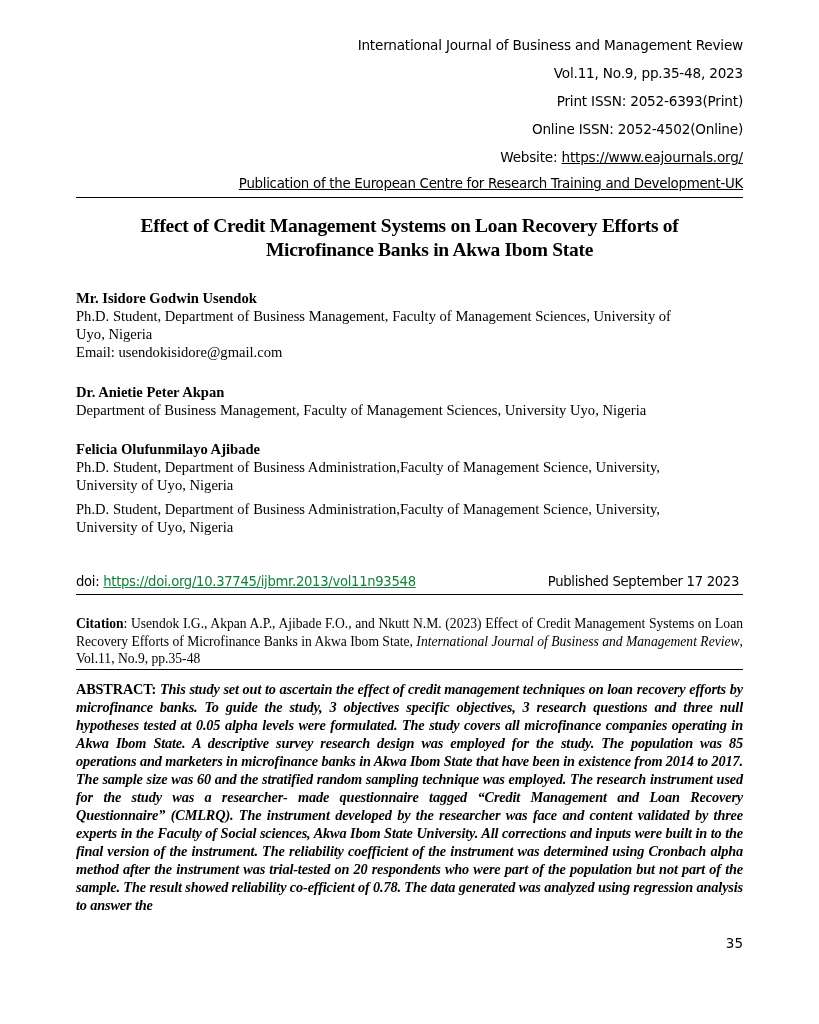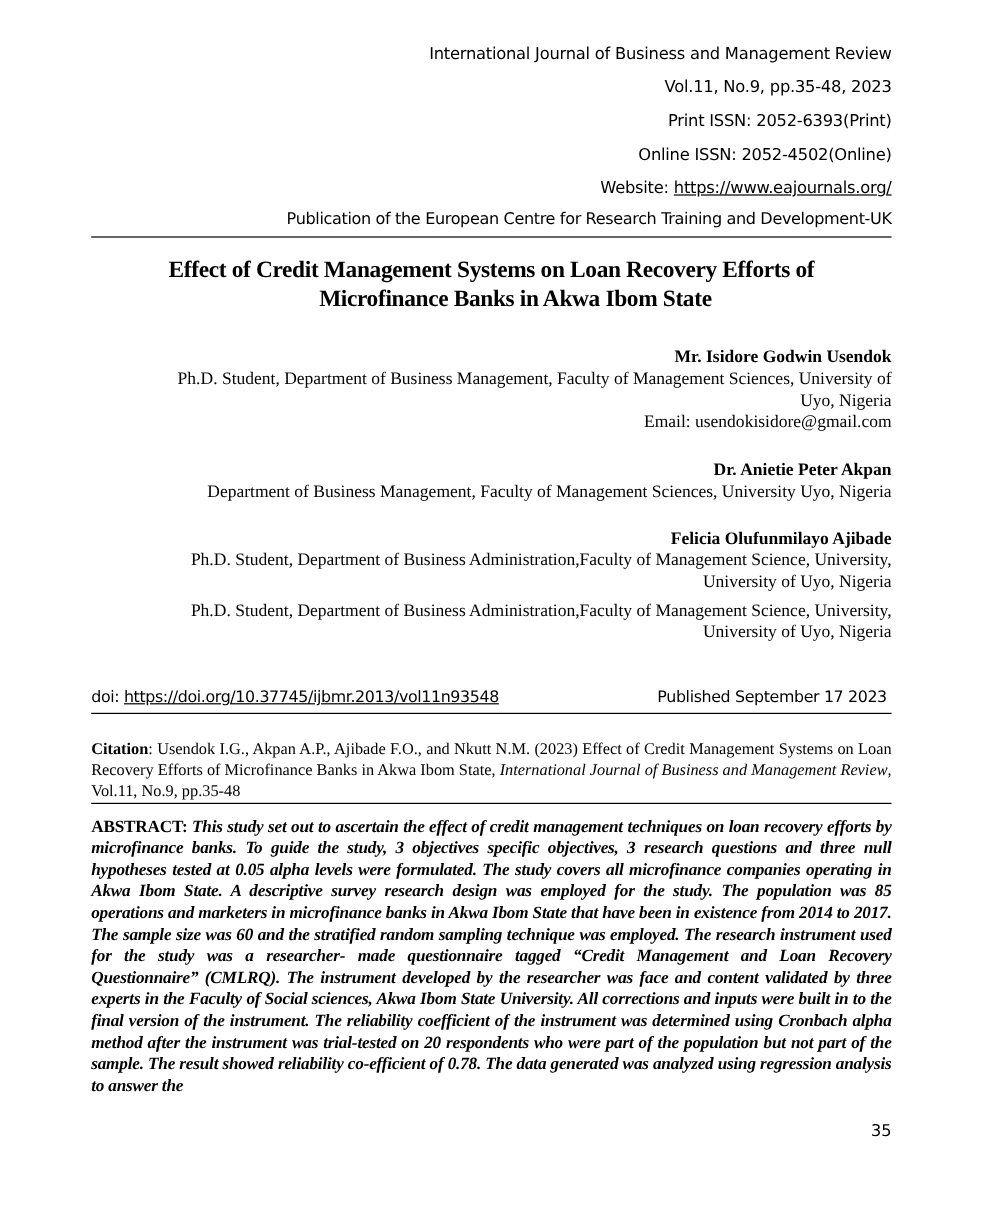--- a/index.html
+++ b/index.html
@@ -1,28 +1,28 @@
 <!DOCTYPE html>
 <html><head>
 <meta charset="utf-8">
 <style>
   html, body { margin: 0; padding: 0; background: #ffffff; }
   body { width: 819px; height: 1024px; position: relative; overflow: hidden; color: #000; }
   .hdr { position: absolute; right: 76px; text-align: right; font-family: "DejaVu Sans", sans-serif; font-size: 13.6px; letter-spacing: -0.2px; white-space: nowrap; }
   .hdr a { color: #000000; text-decoration: underline; }
   .publine { position: absolute; left: 76px; right: 76px; top: 176px; height: 21px; border-bottom: 1.5px solid #000; text-align: right; font-family: "DejaVu Sans", sans-serif; font-size: 13.4px; letter-spacing: -0.3px; white-space: nowrap; }
-  .publine span { }
+  .publine span { text-decoration: underline; }
   .title { position: absolute; left: 76px; right: 76px; top: 214px; text-align: center; font-family: "Liberation Serif", serif; font-weight: bold; font-size: 19.5px; line-height: 24px; letter-spacing: -0.3px; }
   .title .t1 { display:block; }
   .title .t2 { display:block; padding-left: 40px; }
-  .author { position: absolute; left: 76px; right: 76px; text-align: right; font-family: "Liberation Serif", serif; font-size: 14.6px; line-height: 18px; }
+  .author { position: absolute; left: 76px; right: 76px; text-align: left; font-family: "Liberation Serif", serif; font-size: 14.6px; line-height: 18px; }
   .author .name { font-weight: bold; display:block; }
   .author .aff { display:block; }
   .doi { position: absolute; left: 76px; right: 76px; top: 574px; height: 20px; border-bottom: 1.5px solid #000; font-family: "DejaVu Sans", sans-serif; font-size: 13.2px; letter-spacing: -0.3px; white-space: nowrap; }
-  .doi a { color: #000000; text-decoration: underline; }
+  .doi a { color: #15803d; text-decoration: underline; }
   .doi .pub { position: absolute; right: 4px; top: 0; }
   .citation { position: absolute; left: 76px; right: 76px; top: 615px; font-family: "Liberation Serif", serif; font-size: 13.6px; line-height: 17.5px; text-align: justify; border-bottom: 1.5px solid #000; padding-bottom: 1px; }
   .citation b { font-weight: bold; }
   .abstract { position: absolute; left: 76px; right: 76px; top: 680px; font-family: "Liberation Serif", serif; font-size: 14.3px; line-height: 18px; text-align: justify; letter-spacing: -0.15px; }
   .abstract b { font-style: normal; font-weight: bold; }
   .abstract i { font-style: italic; font-weight: bold; }
   .pagenum { position: absolute; right: 76px; top: 935px; font-family: "DejaVu Sans", sans-serif; font-size: 13.5px; }
 </style>
 </head>
 <body>

